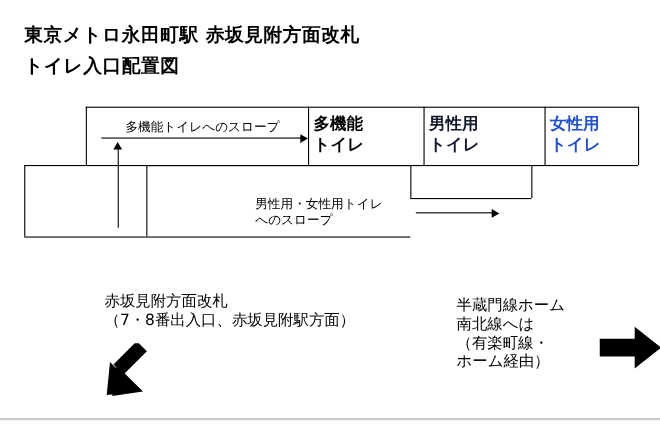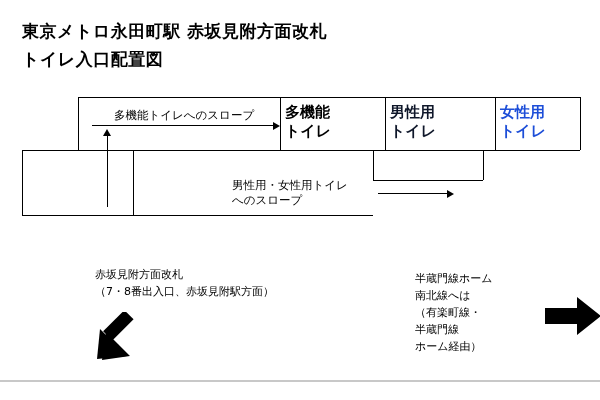--- a/index.html
+++ b/index.html
@@ -74,21 +74,21 @@
   }
   .arrow-head-up {
     width: 0; height: 0;
     border-left: 4px solid transparent;
     border-right: 4px solid transparent;
     border-bottom: 7px solid #000000;
   }
 
   
   .legend-text {
-    font-size: 11px;
+    font-size: 14px;
     line-height: 17px;
     white-space: nowrap;
   }
 
   
   #bottom-rule {
     left: 0; top: 380px;
     width: 600px; height: 2px;
     background: #c8c8c8;
   }
@@ -164,21 +164,20 @@
       <polygon points="56,2 26,32 38,44 10,48 14,20 26,32"></polygon>
       <polygon points="5,47 8,17 35,44"></polygon>
       <rect x="20" y="-2" width="13" height="30" transform="rotate(45 26 13)"></rect>
     </g>
   </svg>
 
   <div class="abs legend-text" style="left:415px; top:270px;">
     <div>半蔵門線ホーム</div>
     <div>南北線へは</div>
     <div>（有楽町線・</div>
-    <div>半蔵門線</div>
     <div>ホーム経由）</div>
   </div>
 
   <svg class="abs" width="58" height="42" viewBox="0 0 58 42" style="left:545px; top:295px;">
     <g fill="#000000">
       <polygon points="0,13 32,13 32,2 56,21 32,40 32,29 0,29"></polygon>
     </g>
   </svg>
 
   <div class="abs" id="bottom-rule"></div>

